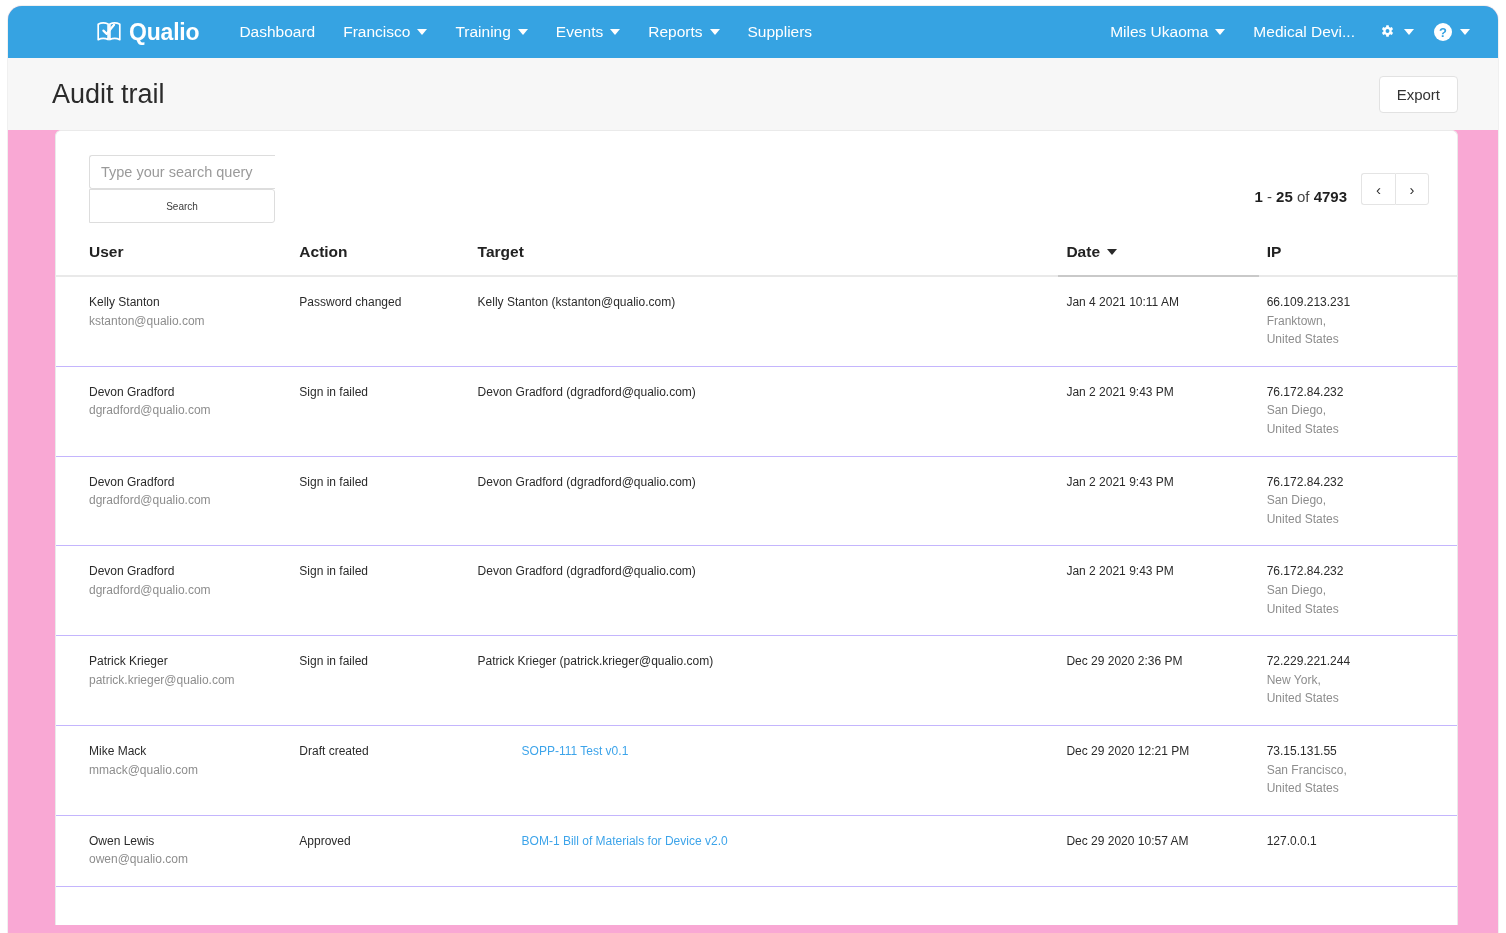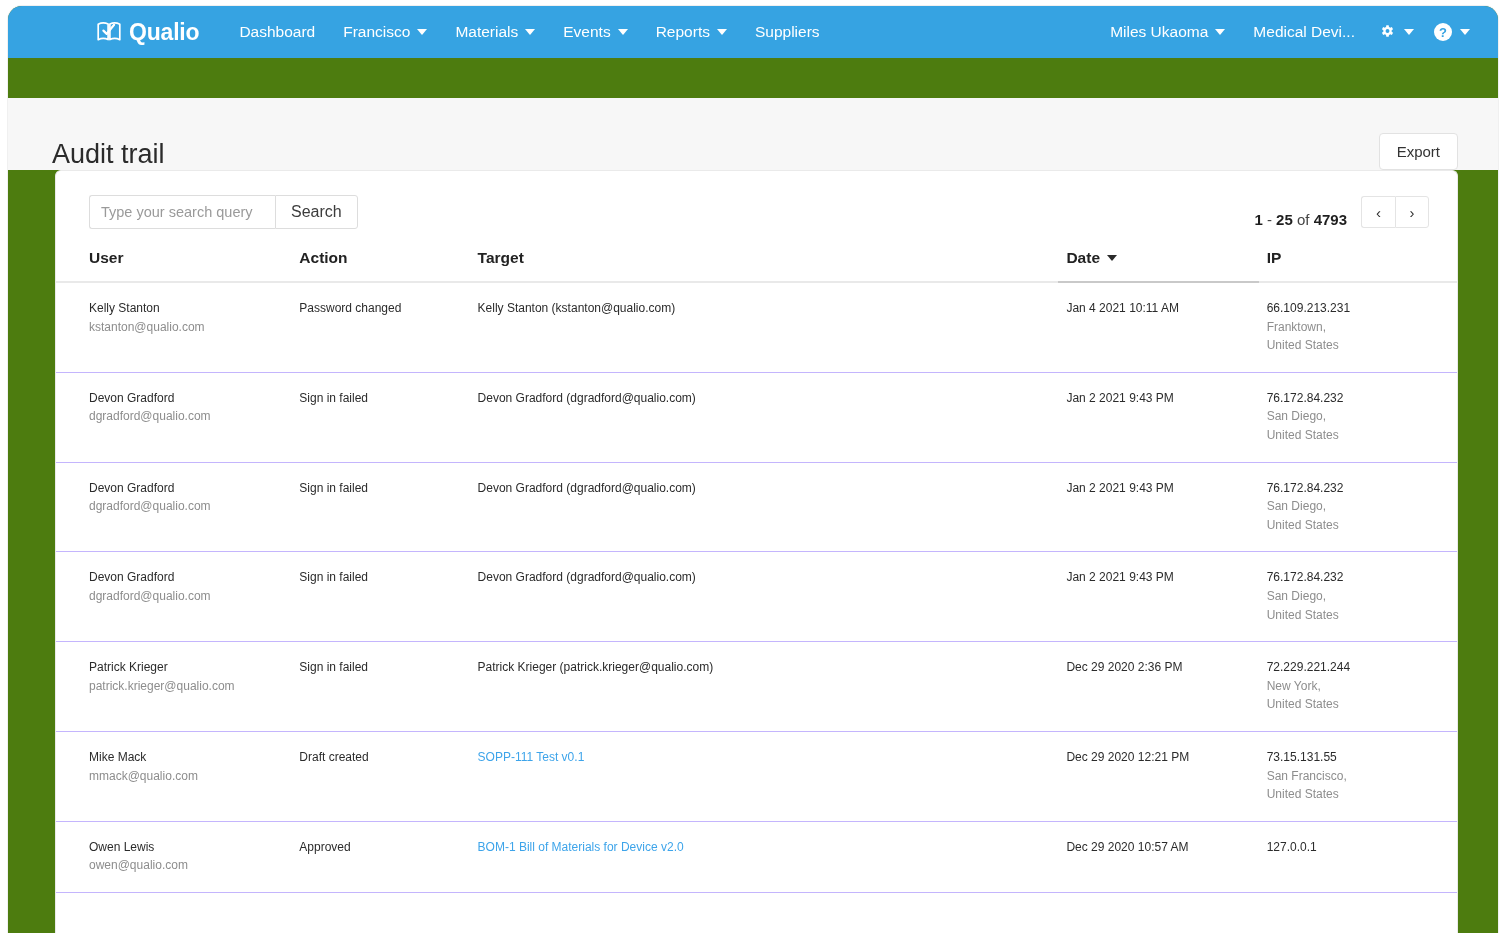--- a/index.html
+++ b/index.html
@@ -11,21 +11,21 @@
     font-family: "Liberation Sans", sans-serif;
     overflow: hidden;
   }
 
   .window {
     position: absolute;
     left: 8px;
     top: 6px;
     width: 1490px;
     height: 927px;
-    background: #4d7c0f;
+    background: #f9a8d4;
     border-radius: 14px 14px 0 0;
     overflow: hidden;
     box-shadow: 0 0 0 1px rgba(0,0,0,0.06);
   }
 
   
   .navbar {
     height: 52px;
     background: #36a3e2;
     display: flex;
@@ -96,24 +96,23 @@
     display: flex;
     align-items: center;
     justify-content: center;
     line-height: 1;
   }
 
   
   .page-head {
     height: 72px;
     display: flex;
-    align-items: flex-end;
+    align-items: center;
     padding: 0 40px 0 44px;
     background: #f7f7f7;
-    margin-top: 40px;
   }
   .page-title {
     font-size: 27px;
     color: #2b2b2b;
     font-weight: normal;
   }
   .export-btn {
     margin-left: auto;
     background: #ffffff;
     border: 1px solid #e2e2e2;
@@ -135,41 +134,41 @@
     height: 795px;
     overflow: hidden;
   }
 
   .card-toolbar {
     display: flex;
     align-items: center;
     padding: 24px 28px 14px 33px;
   }
 
-  .searchbox { display: flex; }
+  .searchbox { display: flex; flex-direction: column; }
   .search-input {
     width: 186px;
     height: 34px;
     border: 1px solid #dddddd;
     border-right: none;
     border-radius: 3px 0 0 3px;
     padding: 0 11px;
     font-size: 14.5px;
     color: #4b4b4b;
     font-family: "Liberation Sans", sans-serif;
     outline: none;
     background: #ffffff;
   }
   .search-input::placeholder { color: #9a9a9a; }
   .search-btn {
     height: 34px;
     border: 1px solid #dddddd;
     border-radius: 0 3px 3px 0;
     background: #ffffff;
-    font-size: 16px;
+    font-size: 10px;
     color: #3c3c3c;
     padding: 0 15px;
     cursor: pointer;
     font-family: "Liberation Sans", sans-serif;
   }
 
   .pager {
     margin-left: auto;
     display: flex;
     align-items: flex-end;
@@ -225,21 +224,21 @@
   table.audit td {
     font-size: 12px;
     color: #2b2b2b;
     padding: 16px 8px 17px 8px;
     border-bottom: 1px solid #c4b5fd;
     vertical-align: top;
     line-height: 1.55;
   }
   table.audit td:first-child { padding-left: 33px; }
   .muted { color: #8d8d8d; }
-  .link { color: #3da4ea; cursor: pointer; }
+  .link { color: #3da4ea; cursor: pointer; margin-left: 44px; }
 
   .col-user   { width: 235px; }
   .col-action { width: 178px; }
   .col-target { width: 588px; }
   .col-date   { width: 200px; }
   .col-ip     { width: 198px; }
 </style>
 </head>
 <body>
 
@@ -260,21 +259,21 @@
 
     <div class="nav-list">
       <div class="nav-item">
         <span>Dashboard</span>
       </div>
       <div class="nav-item">
         <span>Francisco</span>
         <i class="caret"></i>
       </div>
       <div class="nav-item">
-        <span>Materials</span>
+        <span>Training</span>
         <i class="caret"></i>
       </div>
       <div class="nav-item">
         <span>Events</span>
         <i class="caret"></i>
       </div>
       <div class="nav-item">
         <span>Reports</span>
         <i class="caret"></i>
       </div>

